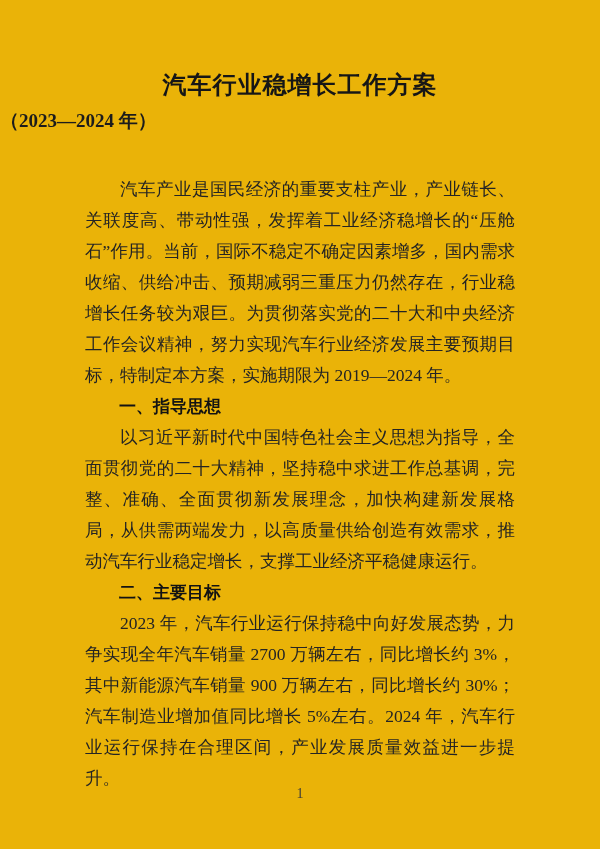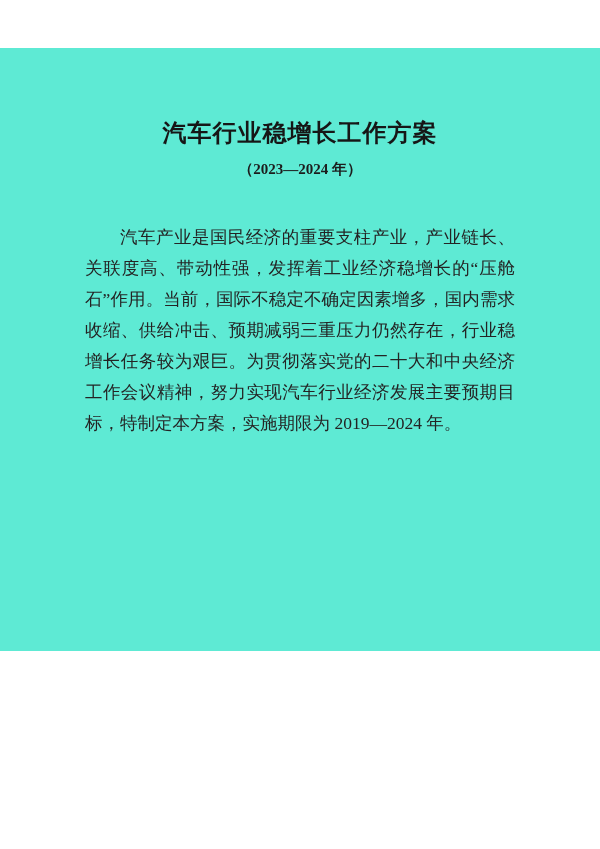--- a/index.html
+++ b/index.html
@@ -3,40 +3,39 @@
 <meta charset="utf-8">
 <style>
   html, body {
     margin: 0;
     padding: 0;
     background: #ffffff;
   }
   .page {
     position: relative;
     width: 600px;
-    height: 603px;
-    background: #5eead4;
+    height: 849px;
+    background: #eab308;
     overflow: hidden;
     font-family: "Liberation Serif", "DejaVu Serif", serif;
     color: #242424;
-    margin-top: 48px;
   }
   .doc-title {
     margin-top: 68px;
     text-align: center;
     font-size: 24px;
     line-height: 34px;
     font-weight: bold;
     letter-spacing: 1px;
     color: #161616;
   }
   .doc-subtitle {
     margin-top: 4px;
-    text-align: center;
-    font-size: 15px;
+    text-align: left;
+    font-size: 19px;
     line-height: 30px;
     font-weight: bold;
     color: #1c1c1c;
   }
   .content {
     width: 430px;
     margin: 38px auto 0 85px;
     font-size: 17.5px;
     line-height: 31px;
     text-align: justify;
@@ -72,22 +71,26 @@
 <div class="page">
 
   <div class="doc-title">汽车行业稳增长工作方案</div>
 
   <div class="doc-subtitle">（2023—2024 年）</div>
 
   <div class="content">
 
     <p>汽车产业是国民经济的重要支柱产业，产业链长、关联度高、带动性强，发挥着工业经济稳增长的“压舱石”作用。当前，国际不稳定不确定因素增多，国内需求收缩、供给冲击、预期减弱三重压力仍然存在，行业稳增长任务较为艰巨。为贯彻落实党的二十大和中央经济工作会议精神，努力实现汽车行业经济发展主要预期目标，特制定本方案，实施期限为 2019—2024 年。</p>
 
+    <p class="section-heading">一、指导思想</p>
 
+    <p>以习近平新时代中国特色社会主义思想为指导，全面贯彻党的二十大精神，坚持稳中求进工作总基调，完整、准确、全面贯彻新发展理念，加快构建新发展格局，从供需两端发力，以高质量供给创造有效需求，推动汽车行业稳定增长，支撑工业经济平稳健康运行。</p>
 
+    <p class="section-heading">二、主要目标</p>
 
+    <p>2023 年，汽车行业运行保持稳中向好发展态势，力争实现全年汽车销量 2700 万辆左右，同比增长约 3%，其中新能源汽车销量 900 万辆左右，同比增长约 30%；汽车制造业增加值同比增长 5%左右。2024 年，汽车行业运行保持在合理区间，产业发展质量效益进一步提升。</p>
 
 
   </div>
 
   <div class="page-number">1</div>
 
 </div>
 
 </body></html>

